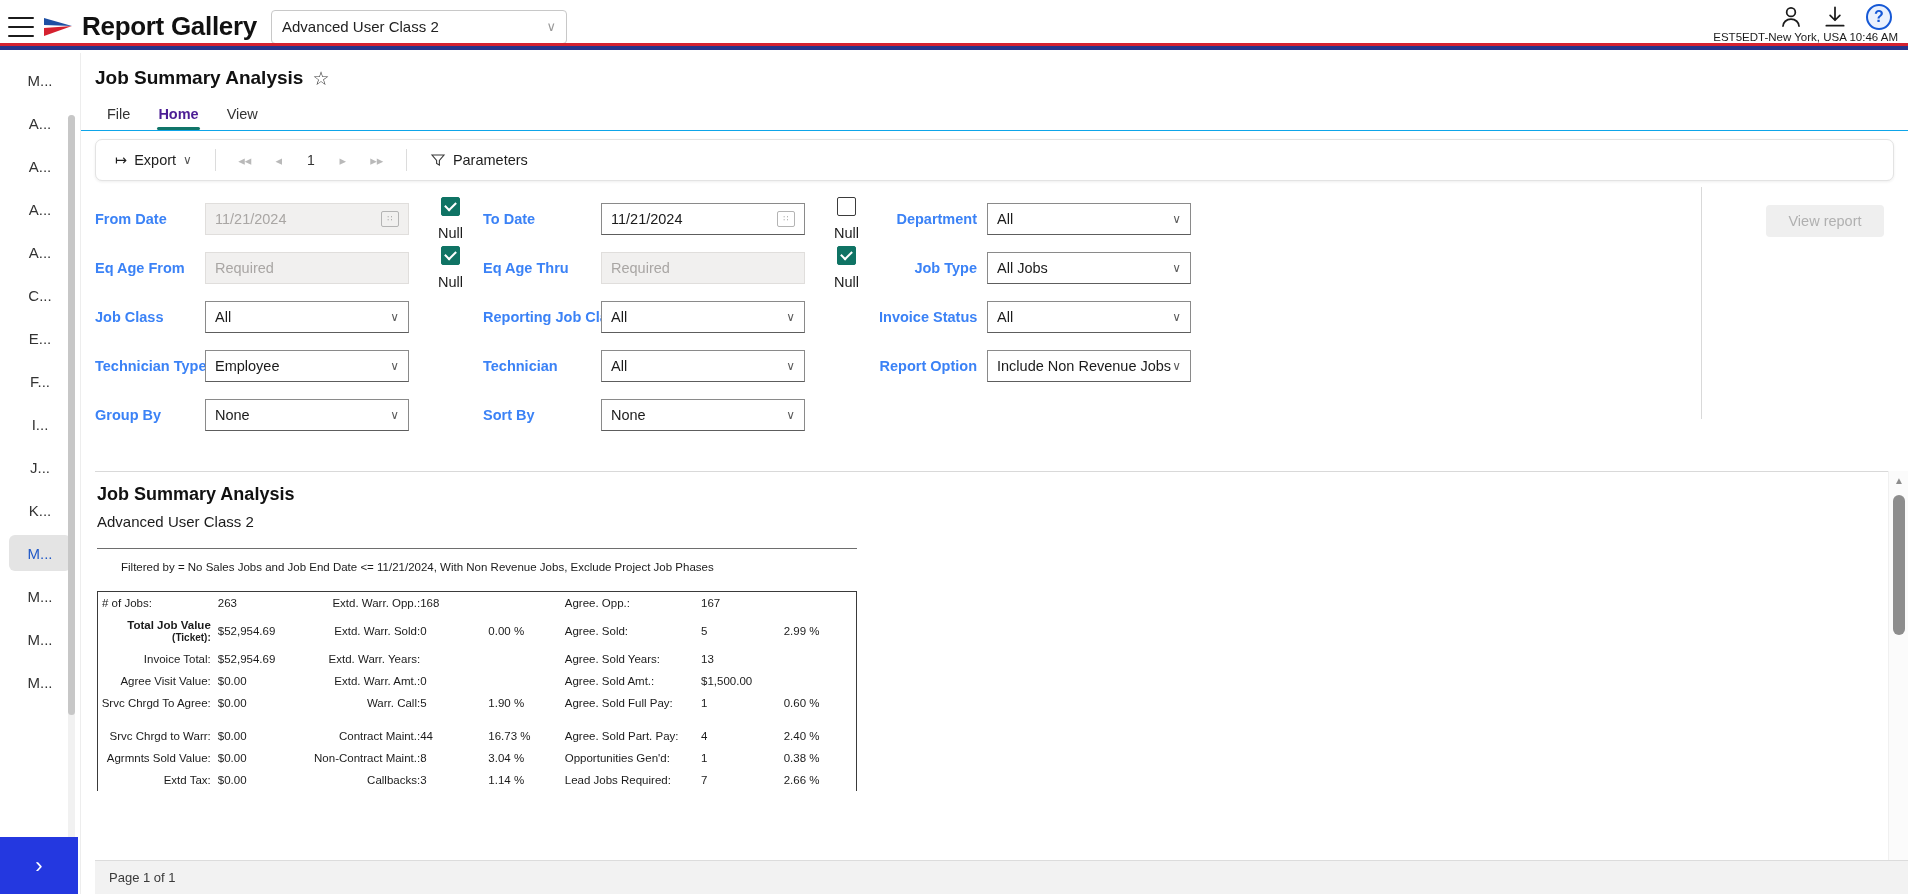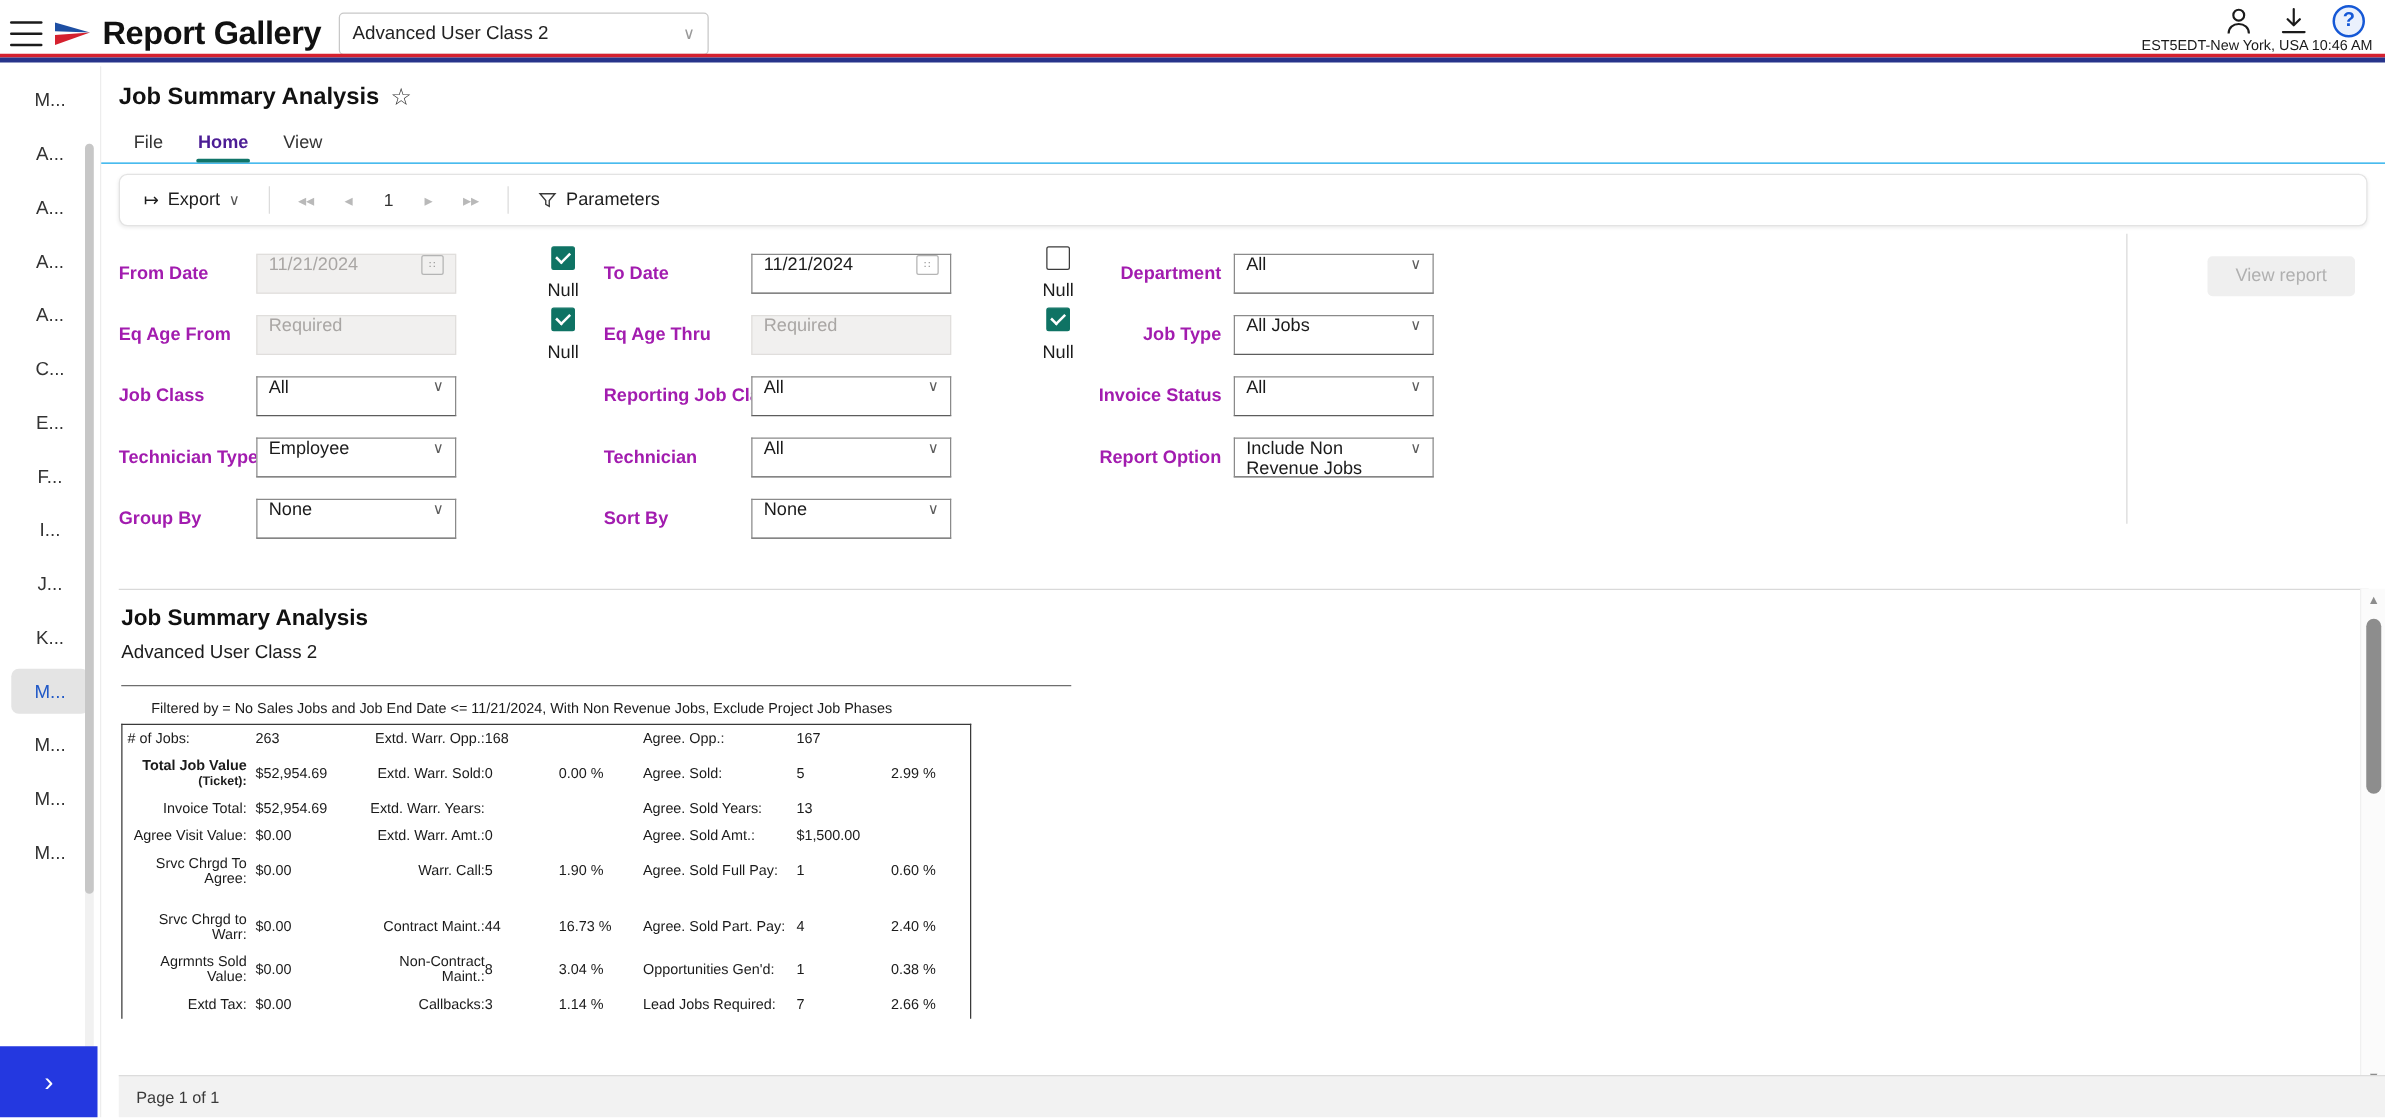--- a/index.html
+++ b/index.html
@@ -131,28 +131,28 @@
     position:relative; margin:0 14px; padding:14px 0 10px 0; height:248px;
   }
   .params-grid {
     display:grid;
     grid-template-columns: 110px 200px 78px 118px 200px 78px 108px 200px;
     grid-auto-rows: 48px;
     align-items:center;
     column-gap:0; row-gap:1px;
   }
   .plabel {
-    font-size:14.5px; font-weight:bold; color:#a21caf; padding-right:10px;
+    font-size:14.5px; font-weight:bold; color:#3b82f6; padding-right:10px;
     white-space:nowrap;
   }
   .plabel.r { text-align:right; }
   .field {
     height:32px; border:1px solid #8a8a8a; border-bottom:1px solid #5d5d5d;
-    background:#fff; display:flex; padding:0 9px;
-    font-size:14.5px; color:#1b1b1b; width:160px; cursor:text;
+    background:#fff; display:flex; align-items:center; padding:0 9px;
+    font-size:14.5px; color:#1b1b1b; width:204px; cursor:text;
   }
   .field.disabled { background:#f1f0ef; border:1px solid #e0dedc; color:#a9a6a4; cursor:default; }
   .field .cal {
     margin-left:auto; width:18px; height:16px; border:1px solid #b4b4b4;
     border-radius:2px; display:flex; align-items:center; justify-content:center;
     font-size:8px; color:#8d8d8d; letter-spacing:.5px; line-height:1;
   }
   .field .chev { margin-left:auto; color:#5c5c5c; font-size:12px; }
   .field.sel { cursor:pointer; }
   .nullwrap { display:flex; align-items:center; gap:9px; padding-left:13px;flex-direction:column; }
@@ -180,21 +180,21 @@
   .viewer {
     position:absolute; left:14px; top:418px; width:1800px; height:400px;
     border-top:1px solid #d9d9d9; background:#fff; overflow:hidden;
   }
   .rpt-title { font-size:18px; font-weight:bold; color:#111; padding:12px 0 0 2px; }
   .rpt-sub { font-size:15px; color:#1b1b1b; padding:8px 0 0 2px; }
   .rpt-hr { width:760px; height:1px; background:#6e6e6e; margin:18px 0 0 2px; }
   .rpt-filter { font-size:11.5px; color:#1b1b1b; padding:12px 0 0 2px;margin-left:24px; }
 
   .tbl {
-    margin-top:6px; margin-left:2px; width:680px;
+    margin-top:18px; margin-left:2px; width:760px;
     border:1px solid #3a3a3a; border-bottom:none;
   }
   .tbl table { border-collapse:collapse; width:100%; }
   .tbl td { font-size:11.5px; color:#1b1b1b; padding:5px 0 5px 0; height:22px; vertical-align:middle; }
   .c-lab1 { width:116px; text-align:right; padding-right:7px !important; }
   .c-val1 { width:86px; text-align:left; }
   .c-lab2 { width:110px; text-align:right; }
   .c-val2 { width:66px; text-align:left; }
   .c-pct2 { width:74px; text-align:left; }
   .c-lab3 { width:132px; text-align:left; }

